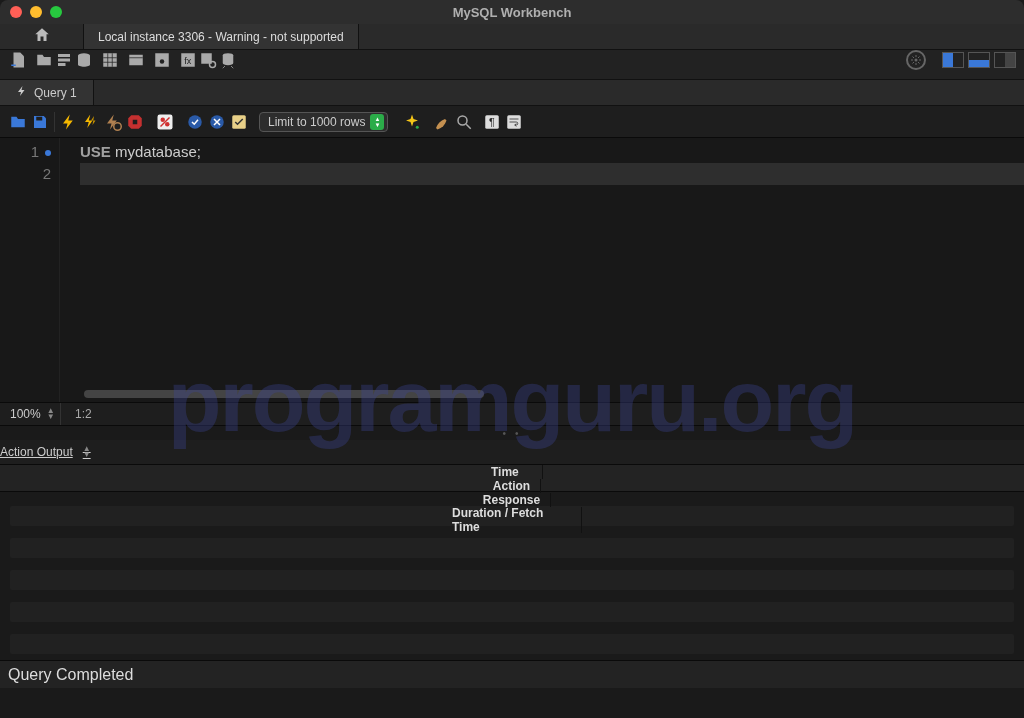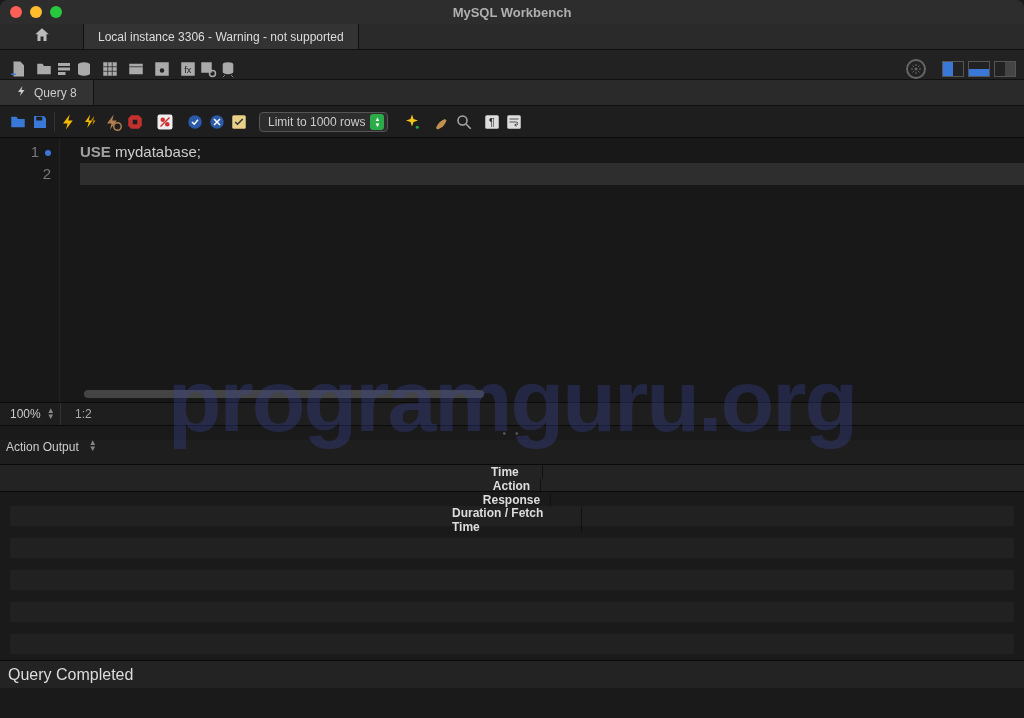--- a/index.html
+++ b/index.html
@@ -14,21 +14,21 @@
 .tl.green { background: #27c93f; }
 .title-text { position: absolute; left: 50%; transform: translateX(-50%); font-size: 13px; font-weight: 600; color: #b0b0b0; }
 
 
 .tabbar { height: 26px; background: #2a2a2a; display: flex; border-bottom: 1px solid #111; }
 .home-tab { width: 84px; display: flex; align-items: center; justify-content: center; border-right: 1px solid #111; }
 .hometab-icon svg { width: 18px; height: 18px; }
 .conn-tab { padding: 0 14px; display: flex; align-items: center; background: #333; font-size: 12px; color: #ddd; border-right: 1px solid #111; }
 
 
-.main-toolbar { height: 30px; background: #222; display: flex; align-items: flex-end; padding: 0 8px; border-bottom: 1px solid #111; position: relative; }
+.main-toolbar { height: 30px; background: #222; display: flex; align-items: flex-start; padding: 0 8px; border-bottom: 1px solid #111; position: relative; }
 .main-toolbar .grp { display: flex; gap: 6px; }
 .tbicon { width: 20px; height: 20px; display: flex; align-items: center; justify-content: center; }
 .tbicon svg { width: 18px; height: 18px; }
 .right-toolbar { position: absolute; right: 8px; display: flex; gap: 4px; align-items: center; }
 .panel-toggle { width: 22px; height: 16px; border: 1px solid #555; display: flex; }
 .panel-toggle .l { background: #3a78d8; }
 .panel-toggle .r { background: transparent; }
 .panel-toggle .half { flex: 1; }
 .gear-circle { width: 20px; height: 20px; border-radius: 50%; border: 2px solid #666; display: flex; align-items: center; justify-content: center; }
 
@@ -61,21 +61,21 @@
 .zoom-cell { width: 60px; padding-left: 10px; display: flex; align-items: center; gap: 6px; }
 .zoom-cell .updown { font-size: 8px; line-height: 6px; color: #888; }
 .sep-v { width: 1px; height: 100%; background: #333; }
 .pos-cell { padding-left: 14px; color: #aaa; }
 
 
 .splitter { height: 14px; background: #1a1a1a; display: flex; align-items: center; justify-content: center; }
 .splitter .grip { color: #555; font-size: 10px; letter-spacing: 3px; }
 
 
-.output-header { height: 24px; background: #1e1e1e; display: flex; padding-left: 6px; font-size: 12px; gap: 10px; }
+.output-header { height: 24px; background: #1e1e1e; display: flex; align-items: center; padding-left: 0; font-size: 12px; gap: 10px; text-decoration: underline; }
 .output-header .updown { font-size: 8px; line-height: 6px; color: #888; }
 
 
 .output-thead { height: 28px; background: #232323; display: flex; align-items: center; font-size: 12px; color: #ddd; border-top: 1px solid #0a0a0a; border-bottom: 1px solid #0a0a0a; flex-direction: column; }
 .th { padding: 0 10px; border-right: 1px solid #111; height: 100%; display: flex; align-items: center; font-weight: 600; }
 .th.status { width: 40px; }
 .th.idx { width: 36px; }
 .th.time { width: 62px; }
 .th.action { flex: 1; max-width: 440px; }
 .th.response { flex: 1; }
@@ -207,21 +207,21 @@
         <div class="half l" style="background:#444"></div>
       </div>
   </div>
 </div>
 
 <div class="query-tabs">
   <div class="query-tab">
     <span><svg width="12" height="12" viewBox="0 0 24 24" fill="#ccc">
           <path d="M13 2L4 14h6l-2 8 9-12h-6z"></path>
         </svg></span>
-    <span>Query 8</span>
+    <span>Query 1</span>
   </div>
 </div>
 
 <div class="query-toolbar">
   <span class="qicon">
       <svg viewBox="0 0 24 24" fill="#3a78d8">
         <path d="M3 5h7l2 3h9v11H3z"></path>
       </svg>
     </span>
   <span class="qicon">

